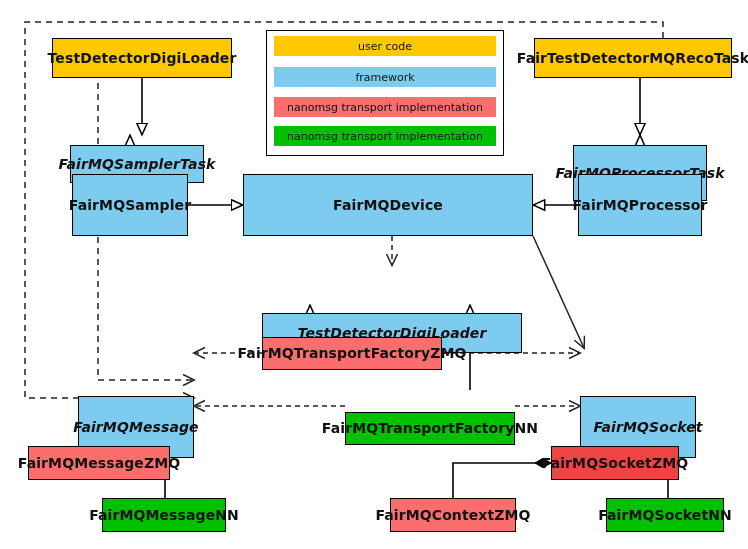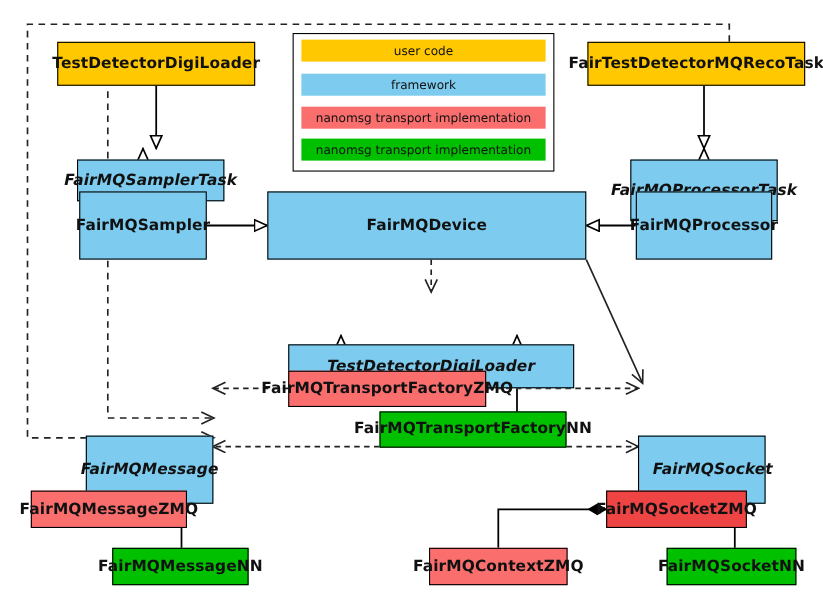--- a/index.html
+++ b/index.html
@@ -78,21 +78,21 @@
   <div id="nodes">
       <div class="node" style="left: 52px; top: 38px; width: 180px; height: 40px; background: rgb(255, 200, 0);">TestDetectorDigiLoader</div>
       <div class="node" style="left: 534px; top: 38px; width: 198px; height: 40px; background: rgb(255, 200, 0);">FairTestDetectorMQRecoTask</div>
       <div class="node abstract" style="left: 70px; top: 97px; width: 134px; height: 38px; background: rgb(125, 203, 238);">FairMQSamplerTask</div>
       <div class="node abstract" style="left: 573px; top: 97px; width: 134px; height: 56px; background: rgb(125, 203, 238);">FairMQProcessorTask</div>
       <div class="node" style="left: 72px; top: 174px; width: 116px; height: 62px; background: rgb(125, 203, 238);">FairMQSampler</div>
       <div class="node" style="left: 243px; top: 174px; width: 290px; height: 62px; background: rgb(125, 203, 238);">FairMQDevice</div>
       <div class="node" style="left: 578px; top: 174px; width: 124px; height: 62px; background: rgb(125, 203, 238);">FairMQProcessor</div>
       <div class="node abstract" style="left: 262px; top: 265px; width: 260px; height: 40px; background: rgb(125, 203, 238);">TestDetectorDigiLoader</div>
       <div class="node" style="left: 262px; top: 337px; width: 180px; height: 33px; background: rgb(250, 110, 110);">FairMQTransportFactoryZMQ</div>
-      <div class="node" style="left: 345px; top: 374px; width: 170px; height: 33px; background: rgb(0, 192, 0);">FairMQTransportFactoryNN</div>
+      <div class="node" style="left: 345px; top: 412px; width: 170px; height: 33px; background: rgb(0, 192, 0);">FairMQTransportFactoryNN</div>
       <div class="node abstract" style="left: 78px; top: 348px; width: 116px; height: 62px; background: rgb(125, 203, 238);">FairMQMessage</div>
       <div class="node abstract" style="left: 580px; top: 348px; width: 116px; height: 62px; background: rgb(125, 203, 238); padding-left: 24px;">FairMQSocket</div>
       <div class="node" style="left: 28px; top: 446px; width: 142px; height: 34px; background: rgb(250, 110, 110);">FairMQMessageZMQ</div>
       <div class="node" style="left: 102px; top: 498px; width: 124px; height: 34px; background: rgb(0, 192, 0);">FairMQMessageNN</div>
       <div class="node" style="left: 551px; top: 446px; width: 128px; height: 34px; background: #ef4444; text-align: right;">FairMQSocketZMQ</div>
       <div class="node" style="left: 390px; top: 498px; width: 126px; height: 34px; background: rgb(250, 110, 110);">FairMQContextZMQ</div>
       <div class="node" style="left: 606px; top: 498px; width: 118px; height: 34px; background: rgb(0, 192, 0);">FairMQSocketNN</div>
     </div>
 </div>
 

